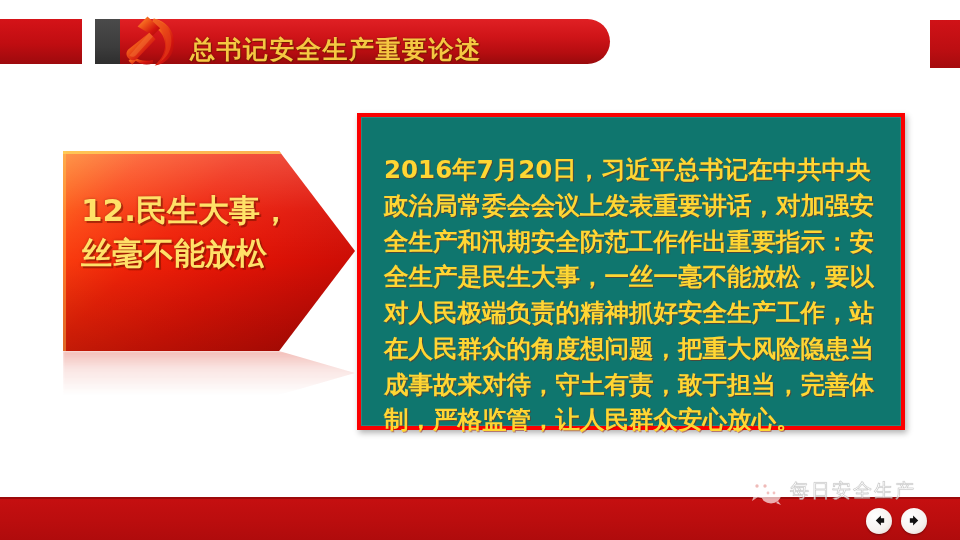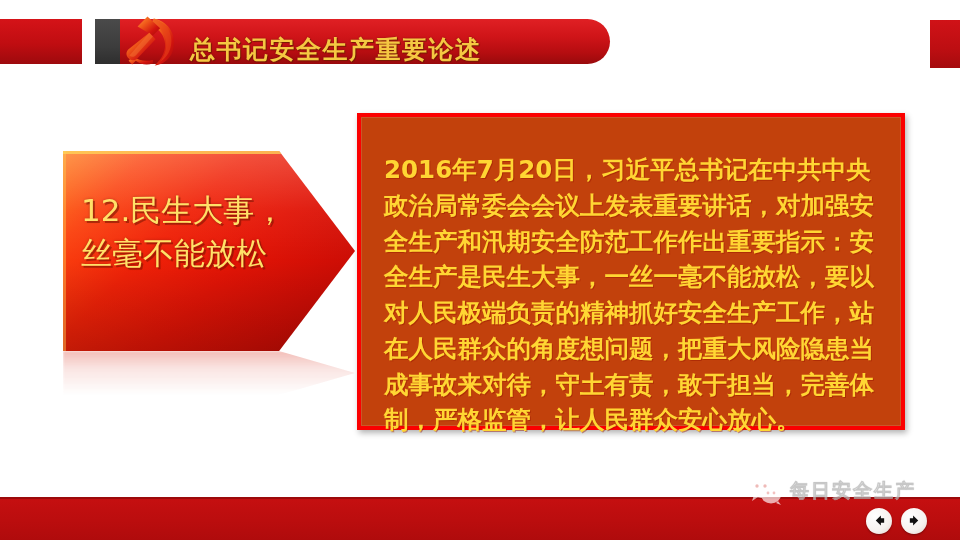--- a/index.html
+++ b/index.html
@@ -105,21 +105,21 @@
     -webkit-clip-path: polygon(0 0, 74% 0, 100% 50%, 74% 100%, 0 100%);
     clip-path: polygon(0 0, 74% 0, 100% 50%, 74% 100%, 0 100%);
     box-shadow: inset 0 3px 0 rgba(255,214,90,.75), inset 3px 0 0 rgba(255,200,80,.45);
     pointer-events: none;
   }
   .arrow-text {
     position: absolute;
     left: 18px; top: 38px;
     width: 215px;
     font-size: 31px;
-    font-weight: normal;
+    font-weight: bold;
     line-height: 1.38;
     color: #ffe168;
     text-shadow: 2px 2px 0 rgba(120,20,0,.55), 0 0 3px rgba(0,0,0,.25);
     letter-spacing: 0px;
   }
   .arrow-reflection {
     position: absolute;
     left: 63px; top: 351px;
     width: 292px; height: 44px;
     background: linear-gradient(180deg, rgba(214,40,20,.30) 0%, rgba(214,40,20,.12) 40%, rgba(214,40,20,0) 100%);
@@ -134,21 +134,21 @@
     position: absolute;
     left: 357px; top: 113px;
     width: 548px; height: 317px;
     background: #fb0000;
     box-shadow: 2px 3px 6px rgba(0,0,0,.30);
   }
   .content-box-inner {
     position: absolute;
     left: 4px; top: 4px;
     right: 4px; bottom: 4px;
-    background: #c2410c;
+    background: #0f766e;
     border: 1px solid rgba(255,255,255,.12);
     padding-left: 12px;
   }
   .content-text {
     position: absolute;
     left: 22px;
     top: 34px;
     width: 510px;
     font-size: 24.5px;
     font-weight: bold;
@@ -177,21 +177,21 @@
     align-items: center;
     gap: 8px;
     opacity: .72;
     pointer-events: none;
   }
   .wm-logo { width: 34px; height: 30px; position: relative; }
   .wm-text {
     font-size: 19px;
     color: #ffffff;
     letter-spacing: 2px;
-    font-weight: bold;
+    font-weight: normal;
     text-shadow: 0 0 1px rgba(120,120,120,.8);
     -webkit-text-stroke: 0.5px rgba(170,170,170,.9);
   }
 
   
   .nav-btns {
     position: absolute;
     left: 866px; top: 508px;
     display: flex;
     gap: 9px;

